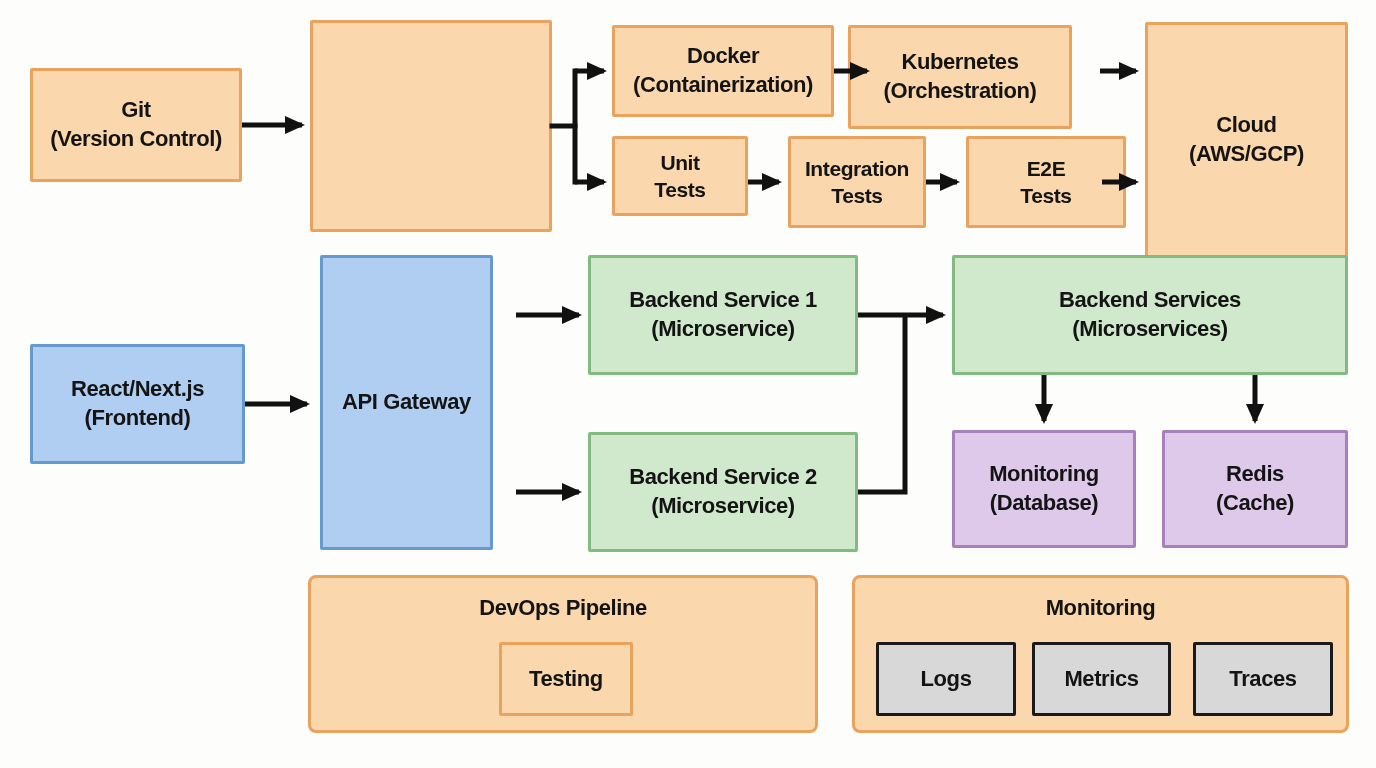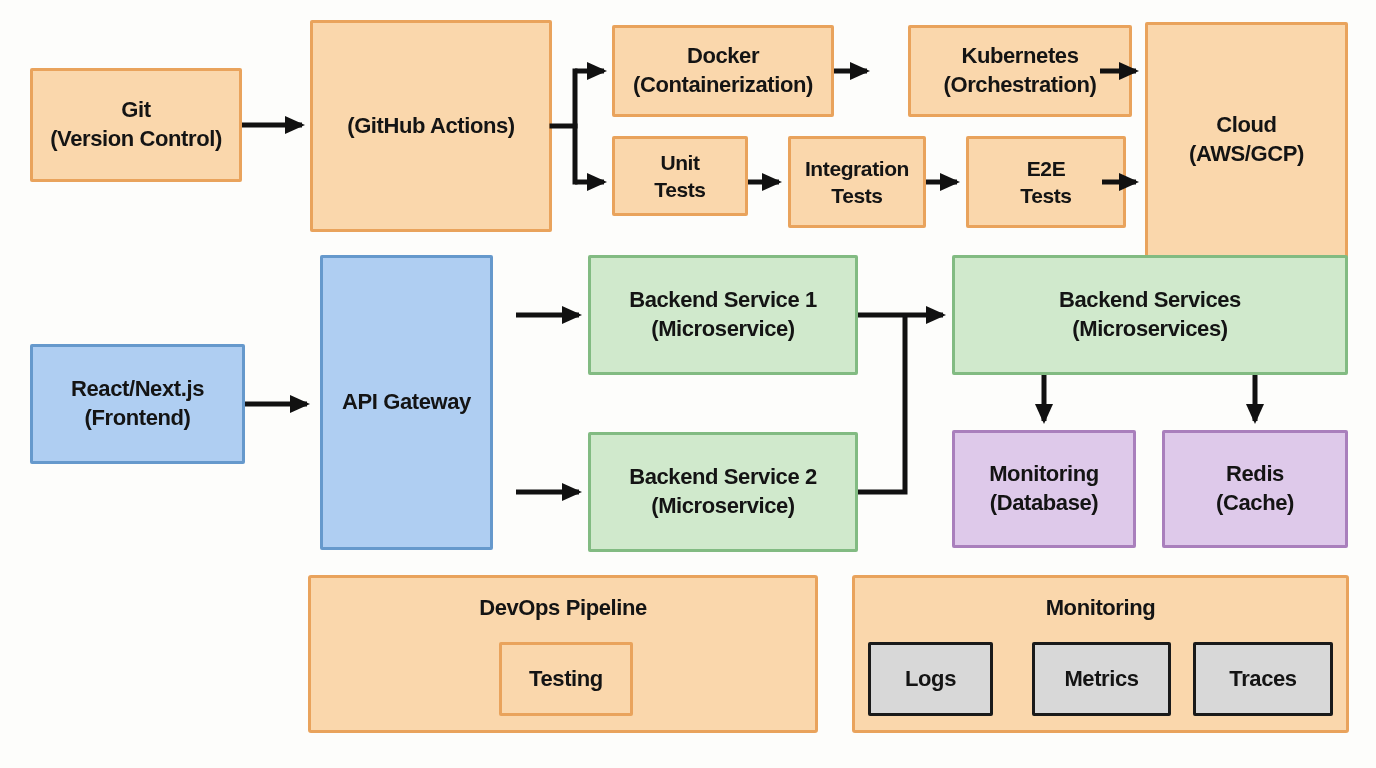--- a/index.html
+++ b/index.html
@@ -21,21 +21,21 @@
     font-size:22px;font-weight:600;letter-spacing:-0.4px;}
   .node.small .label{font-size:21px;}
   .orange{background:var(--orange-fill,#fad7ac);border-color:var(--orange-border,#e9a35c);}
   .blue{background:var(--blue-fill,#afcef2);border-color:var(--blue-border,#6699cc);}
   .green{background:var(--green-fill,#d0e9cc);border-color:var(--green-border,#82bb82);}
   .purple{background:var(--purple-fill,#dec9ea);border-color:var(--purple-border,#a97fbc);}
   .gray{background:var(--gray-fill,#d8d8d8);border-color:var(--gray-border,#1a1a1a);}
   .panel{
     position:absolute;box-sizing:border-box;z-index:1;
     background:var(--orange-fill,#fad7ac);border:3px solid var(--orange-border,#e9a35c);
-    border-radius:3px;
+    border-radius:8px;
   }
   .panel-title{margin-top:17px;text-align:center;font-size:22px;font-weight:600;letter-spacing:-0.4px;}
 </style>
 </head>
 <body>
 
 <div class="canvas">
 
   <svg class="connectors" width="1376" height="768" viewBox="0 0 1376 768">
     <defs>
@@ -64,32 +64,31 @@
 
   <div class="node orange" style="left:30px;top:68px;width:212px;height:114px">
     <div class="label">
       <span>Git</span>
       <span>(Version Control)</span>
     </div>
   </div>
 
   <div class="node orange" style="left:310px;top:20px;width:242px;height:212px">
     <div class="label">
-      <span>(GitHub Actions)</span>
     </div>
   </div>
 
   <div class="node orange" style="left:612px;top:25px;width:222px;height:92px">
     <div class="label">
       <span>Docker</span>
       <span>(Containerization)</span>
     </div>
   </div>
 
-  <div class="node orange" style="left:908px;top:25px;width:224px;height:92px">
+  <div class="node orange" style="left:848px;top:25px;width:224px;height:104px">
     <div class="label">
       <span>Kubernetes</span>
       <span>(Orchestration)</span>
     </div>
   </div>
 
   <div class="node orange" style="left:1145px;top:22px;width:203px;height:236px">
     <div class="label">
       <span>Cloud</span>
       <span>(AWS/GCP)</span>
@@ -169,21 +168,21 @@
     <div class="panel-title">DevOps Pipeline</div>
     <div class="node orange" style="left:188px;top:64px;width:134px;height:74px">
       <div class="label">
         <span>Testing</span>
       </div>
     </div>
   </div>
 
   <div class="panel" style="left:852px;top:575px;width:497px;height:158px">
     <div class="panel-title">Monitoring</div>
-    <div class="node gray" style="left:13px;top:64px;width:125px;height:74px">
+    <div class="node gray" style="left:21px;top:64px;width:140px;height:74px">
       <div class="label">
         <span>Logs</span>
       </div>
     </div>
     <div class="node gray" style="left:177px;top:64px;width:139px;height:74px">
       <div class="label">
         <span>Metrics</span>
       </div>
     </div>
     <div class="node gray" style="left:338px;top:64px;width:140px;height:74px">

